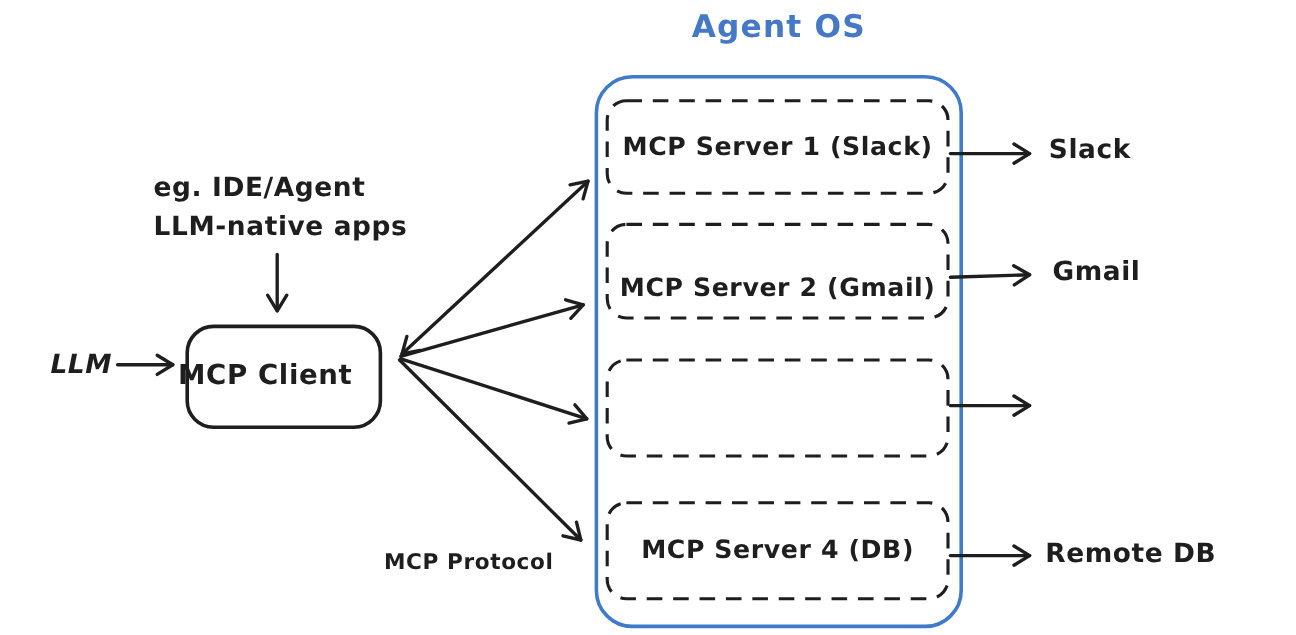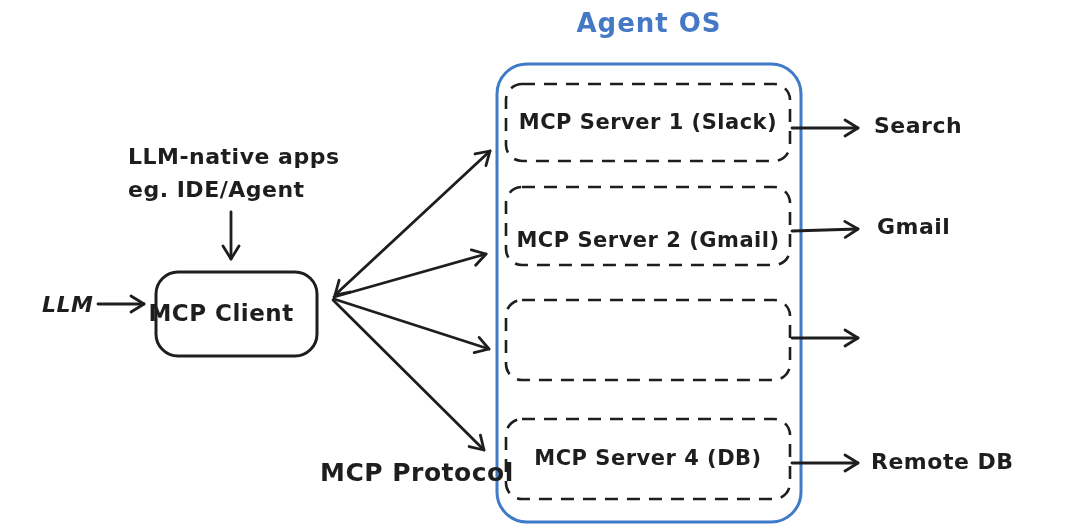--- a/index.html
+++ b/index.html
@@ -32,21 +32,21 @@
   .llm{left:2px;top:292px;font-style:italic;}
   .boxlabel{
     display:flex;align-items:center;justify-content:center;
     text-align:right;flex-direction:column;
   }
   .client-label{left:115px;top:272px;width:132px;height:84px;font-size:23px;}
   .s1{left:466px;top:84px;width:284px;height:77px;font-size:21px;}
   .s2{left:466px;top:202px;width:284px;height:78px;font-size:21px;}
   .s3{left:466px;top:300px;width:284px;height:80px;font-size:21px;line-height:30px;}
   .s4{left:466px;top:419px;width:284px;height:80px;font-size:21px;}
-  .protocol{left:280px;top:458px;font-size:25px;}
+  .protocol{left:280px;top:458px;font-size:18px;}
   .slack{left:834px;top:113px;}
   .gmail{left:837px;top:214px;}
   .webapi{left:833px;top:324px;}
   .remotedb{left:831px;top:449px;}
 </style>
 </head>
 <body>
 
 <div class="canvas">
 
@@ -76,31 +76,31 @@
 
     <path d="M752,128 L818,128" fill="none" stroke="#1e1e1e" stroke-width="2.8" stroke-linecap="round" marker-end="url(#ah)"></path>
     <path d="M752,231 L818,229" fill="none" stroke="#1e1e1e" stroke-width="2.8" stroke-linecap="round" marker-end="url(#ah)"></path>
     <path d="M752,338 L818,338" fill="none" stroke="#1e1e1e" stroke-width="2.8" stroke-linecap="round" marker-end="url(#ah)"></path>
     <path d="M752,463 L818,463" fill="none" stroke="#1e1e1e" stroke-width="2.8" stroke-linecap="round" marker-end="url(#ah)"></path>
   </svg>
 
   <div class="t title">Agent OS</div>
 
   <div class="t apps-note">
+    <div>eg. IDE/Agent</div>
     <div>LLM-native apps</div>
-    <div>eg. IDE/Agent</div>
   </div>
 
   <div class="t llm">LLM</div>
 
   <div class="t boxlabel client-label">MCP Client</div>
 
   <div class="t boxlabel s1">MCP Server 1 (Slack)</div>
   <div class="t boxlabel s2">MCP Server 2 (Gmail)</div>
   <div class="t boxlabel s4">MCP Server 4 (DB)</div>
 
   <div class="t protocol">MCP Protocol</div>
 
-  <div class="t slack">Search</div>
+  <div class="t slack">Slack</div>
   <div class="t gmail">Gmail</div>
   <div class="t remotedb">Remote DB</div>
 
 </div>
 
 </body></html>

